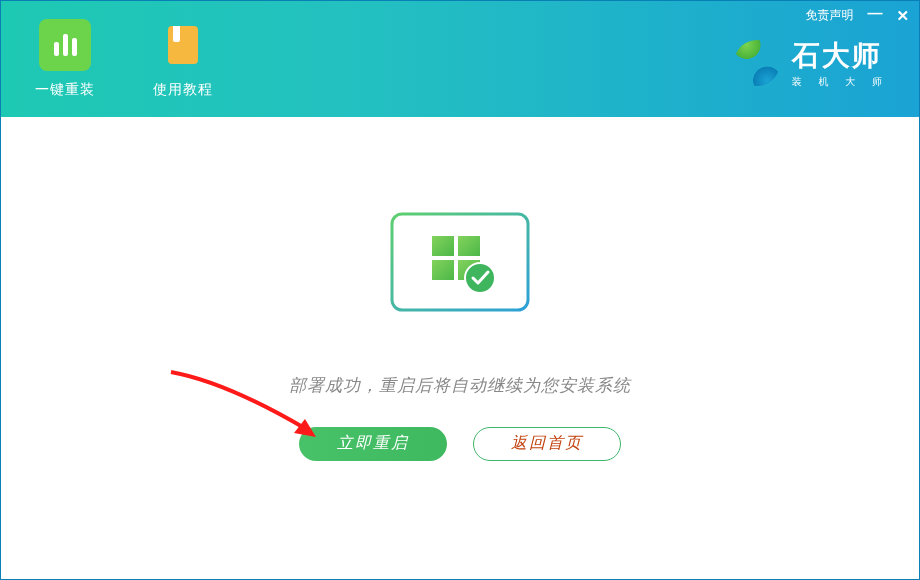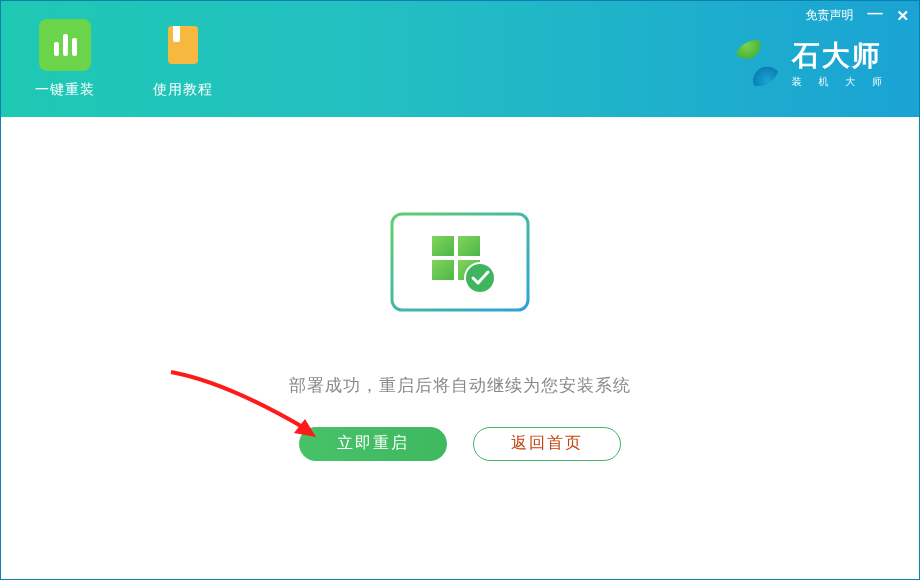--- a/index.html
+++ b/index.html
@@ -169,20 +169,21 @@
     
     .content {
       flex: 1;
       background: #fff;
       display: flex;
       flex-direction: column;
       align-items: center;
       justify-content: center;
       position: relative;
       padding-bottom: 30px;
+      font-style: italic;
     }
     .monitor-illustration {
       width: 160px;
       height: 140px;
       display: flex;
       align-items: center;
       justify-content: center;
     }
     .monitor-illustration svg { width: 100%; height: 100%; }
 

